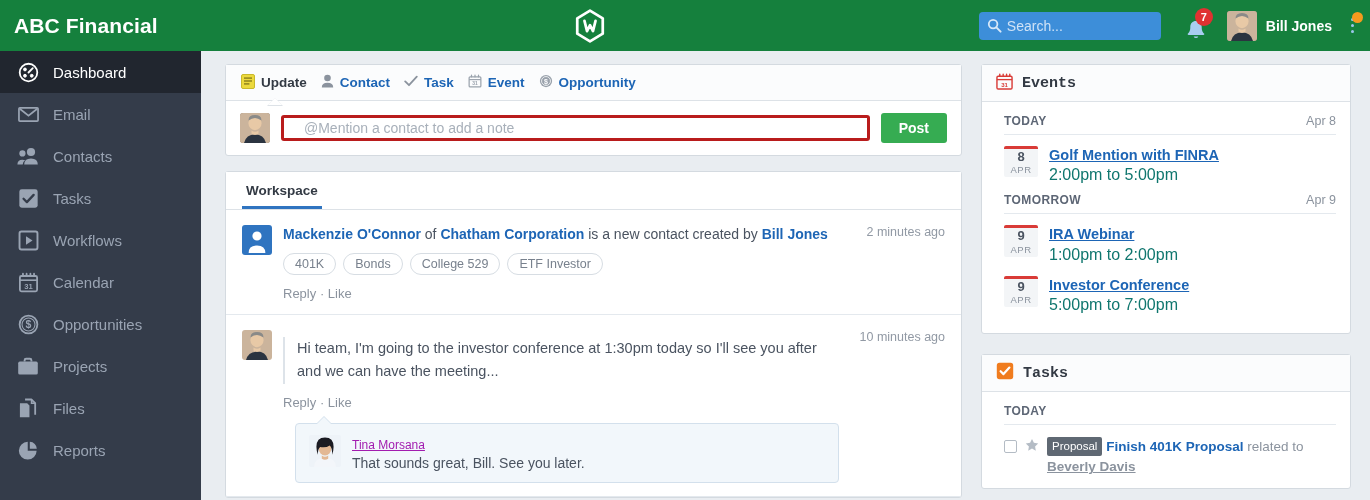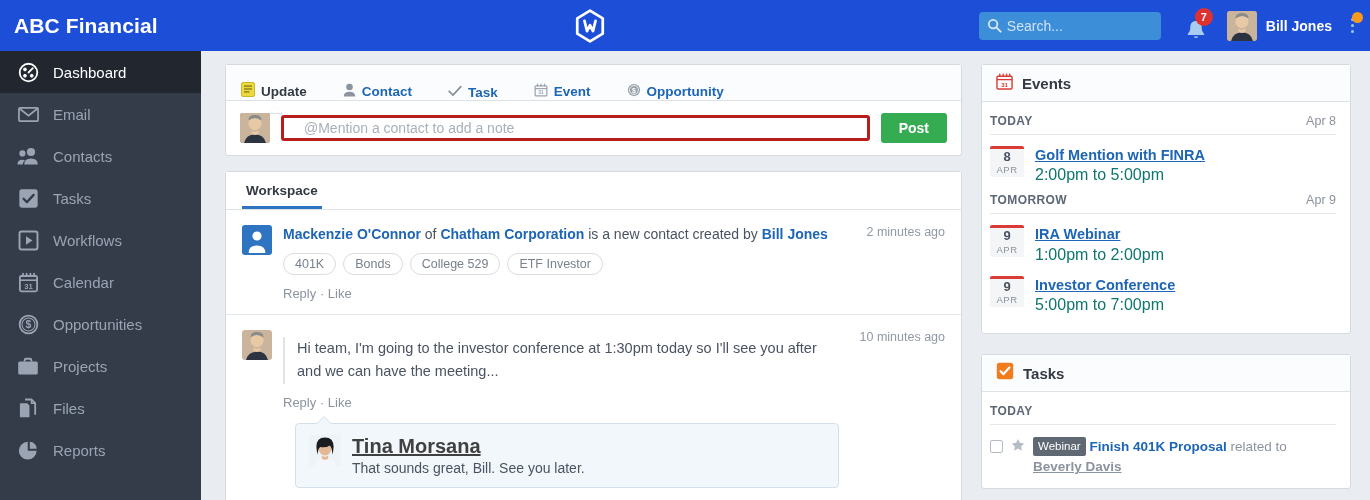--- a/index.html
+++ b/index.html
@@ -8,21 +8,21 @@
     overflow: hidden;
     font-family: "Liberation Sans", sans-serif;
     background: #e9edf1;
     color: #4a5360;
     -webkit-font-smoothing: antialiased;
   }
 
   
   .topbar {
     position: absolute; top: 0; left: 0; right: 0; height: 51px;
-    background: #1d4ed8;
+    background: #15803d;
     display: flex; align-items: center;
   }
   .brand {
     width: 201px; padding-left: 14px;
     color: #fff; font-size: 21px; font-weight: bold; letter-spacing: .1px;
   }
   .topbar-center { flex: 1; display: flex; justify-content: center; align-items: center; }
   .logo-hex { width: 34px; height: 34px; display: block; }
   .topbar-right { display: flex; align-items: center; padding-right: 8px; gap: 0px; }
 
@@ -86,21 +86,21 @@
 
   .card {
     background: #fff;
     border: 1px solid #d4dae0;
     border-radius: 3px;
   }
 
   
   .composer { margin-bottom: 15px; }
   .comp-tabs {
-    display: flex; align-items: flex-end; gap: 36px;
+    display: flex; align-items: center; gap: 14px;
     height: 36px; padding: 0 15px;
     border-bottom: 1px solid #dde2e7;
     background: #fbfcfd;
     position: relative;
   }
   .comp-tab { display: flex; align-items: center; gap: 6px; font-size: 13.5px; font-weight: bold; color: #1d65b5; cursor: pointer; }
   .comp-tab.active { color: #333a44; position: relative; }
   .comp-tab.active::after {
     content: ""; position: absolute; left: 50%; margin-left: -6px; bottom: -13px;
     width: 0; height: 0; border-left: 7px solid transparent; border-right: 7px solid transparent;
@@ -159,31 +159,31 @@
     content: ""; position: absolute; top: -8px; left: 20px;
     width: 0; height: 0; border-left: 8px solid transparent; border-right: 8px solid transparent;
     border-bottom: 8px solid #d3e0ec;
   }
   .comment::after {
     content: ""; position: absolute; top: -7px; left: 21px;
     width: 0; height: 0; border-left: 7px solid transparent; border-right: 7px solid transparent;
     border-bottom: 7px solid #f2f7fb;
   }
   .cm-avatar { width: 32px; height: 32px; border-radius: 2px; overflow: hidden; flex: none; }
-  .cm-name { font-size: 20px; font-weight: bold; color: #404040; }
+  .cm-name { font-size: 12px; font-weight: normal; color: #a21caf; }
   .cm-text { font-size: 14px; color: #4a5360; margin-top: 2px; }
 
   
   .panel { margin-bottom: 20px; }
   .panel-head {
     height: 37px; display: flex; align-items: center; gap: 9px;
     padding: 0 14px; border-bottom: 1px solid #dde2e7; background: #fbfcfd;
   }
-  .panel-title { font-size: 15px; font-weight: bold; color: #333a44; }
-  .panel-body { padding: 12px 14px 10px 8px; }
+  .panel-title { font-size: 15px; font-weight: bold; color: #333a44; font-family: Liberation Mono, monospace; }
+  .panel-body { padding: 12px 14px 10px 22px; }
   .grp-head {
     display: flex; justify-content: space-between; align-items: baseline;
     font-size: 12px; font-weight: bold; color: #5d6675; letter-spacing: .4px;
     padding-bottom: 6px;
   }
   .grp-head .gdate { color: #8b939e; font-size: 12.5px; font-weight: normal; letter-spacing: 0; }
   .grp-rule { border-top: 1px solid #e4e9ee; margin-bottom: 8px; }
   .evt { display: flex; gap: 11px; align-items: flex-start; padding: 3px 0 9px 0; }
   .evt-cal {
     width: 34px; flex: none; background: #f3f5f7; border-radius: 2px;
@@ -602,18 +602,18 @@
           <span>TODAY</span>
         </div>
         <div class="grp-rule"></div>
         <div class="task-row">
           <span class="task-cb"></span>
           <span class="task-star">
             <svg width="14" height="14" viewBox="0 0 14 14">
               <path d="M7 0.9 L8.9 4.8 L13.2 5.4 L10.1 8.4 L10.8 12.7 L7 10.6 L3.2 12.7 L3.9 8.4 L0.8 5.4 L5.1 4.8 Z" fill="#b4bcc5"></path>
             </svg>
           </span>
-          <span class="task-text"><span class="task-badge">Webinar</span> <a href="#" class="task-link">Finish 401K Proposal</a><span class="task-rel"> related to </span><a href="#" class="task-person">Beverly Davis</a></span>
+          <span class="task-text"><span class="task-badge">Proposal</span> <a href="#" class="task-link">Finish 401K Proposal</a><span class="task-rel"> related to </span><a href="#" class="task-person">Beverly Davis</a></span>
         </div>
       </div>
     </div>
   </div>
 </div>
 
 </body></html>

